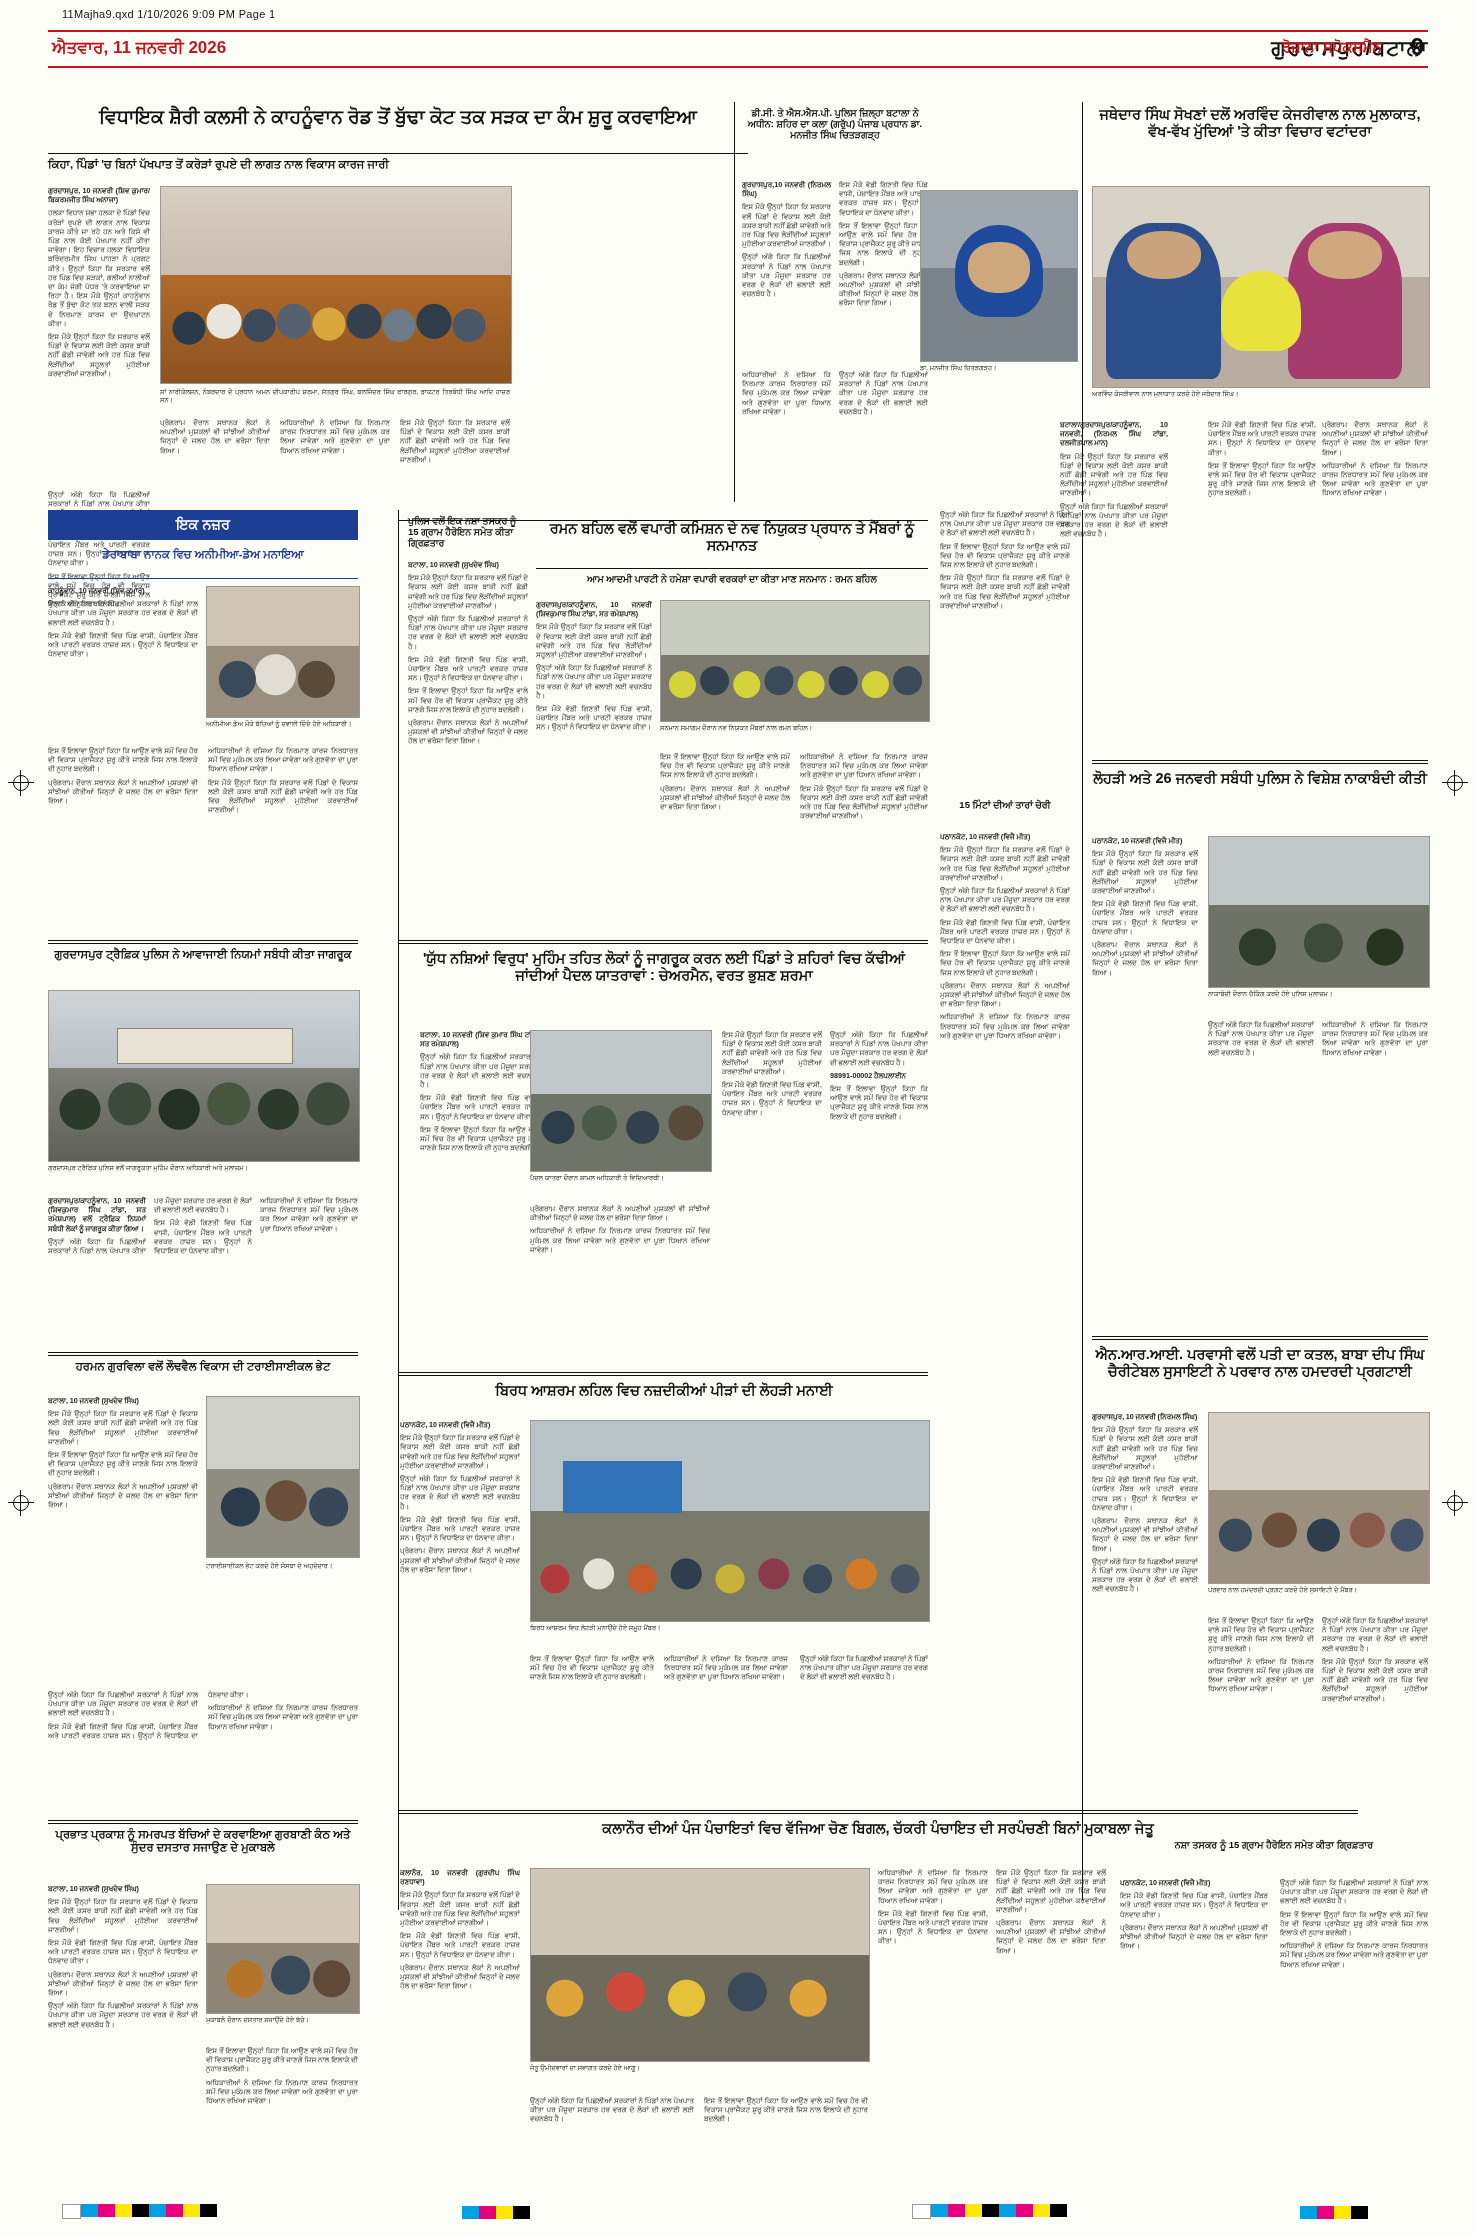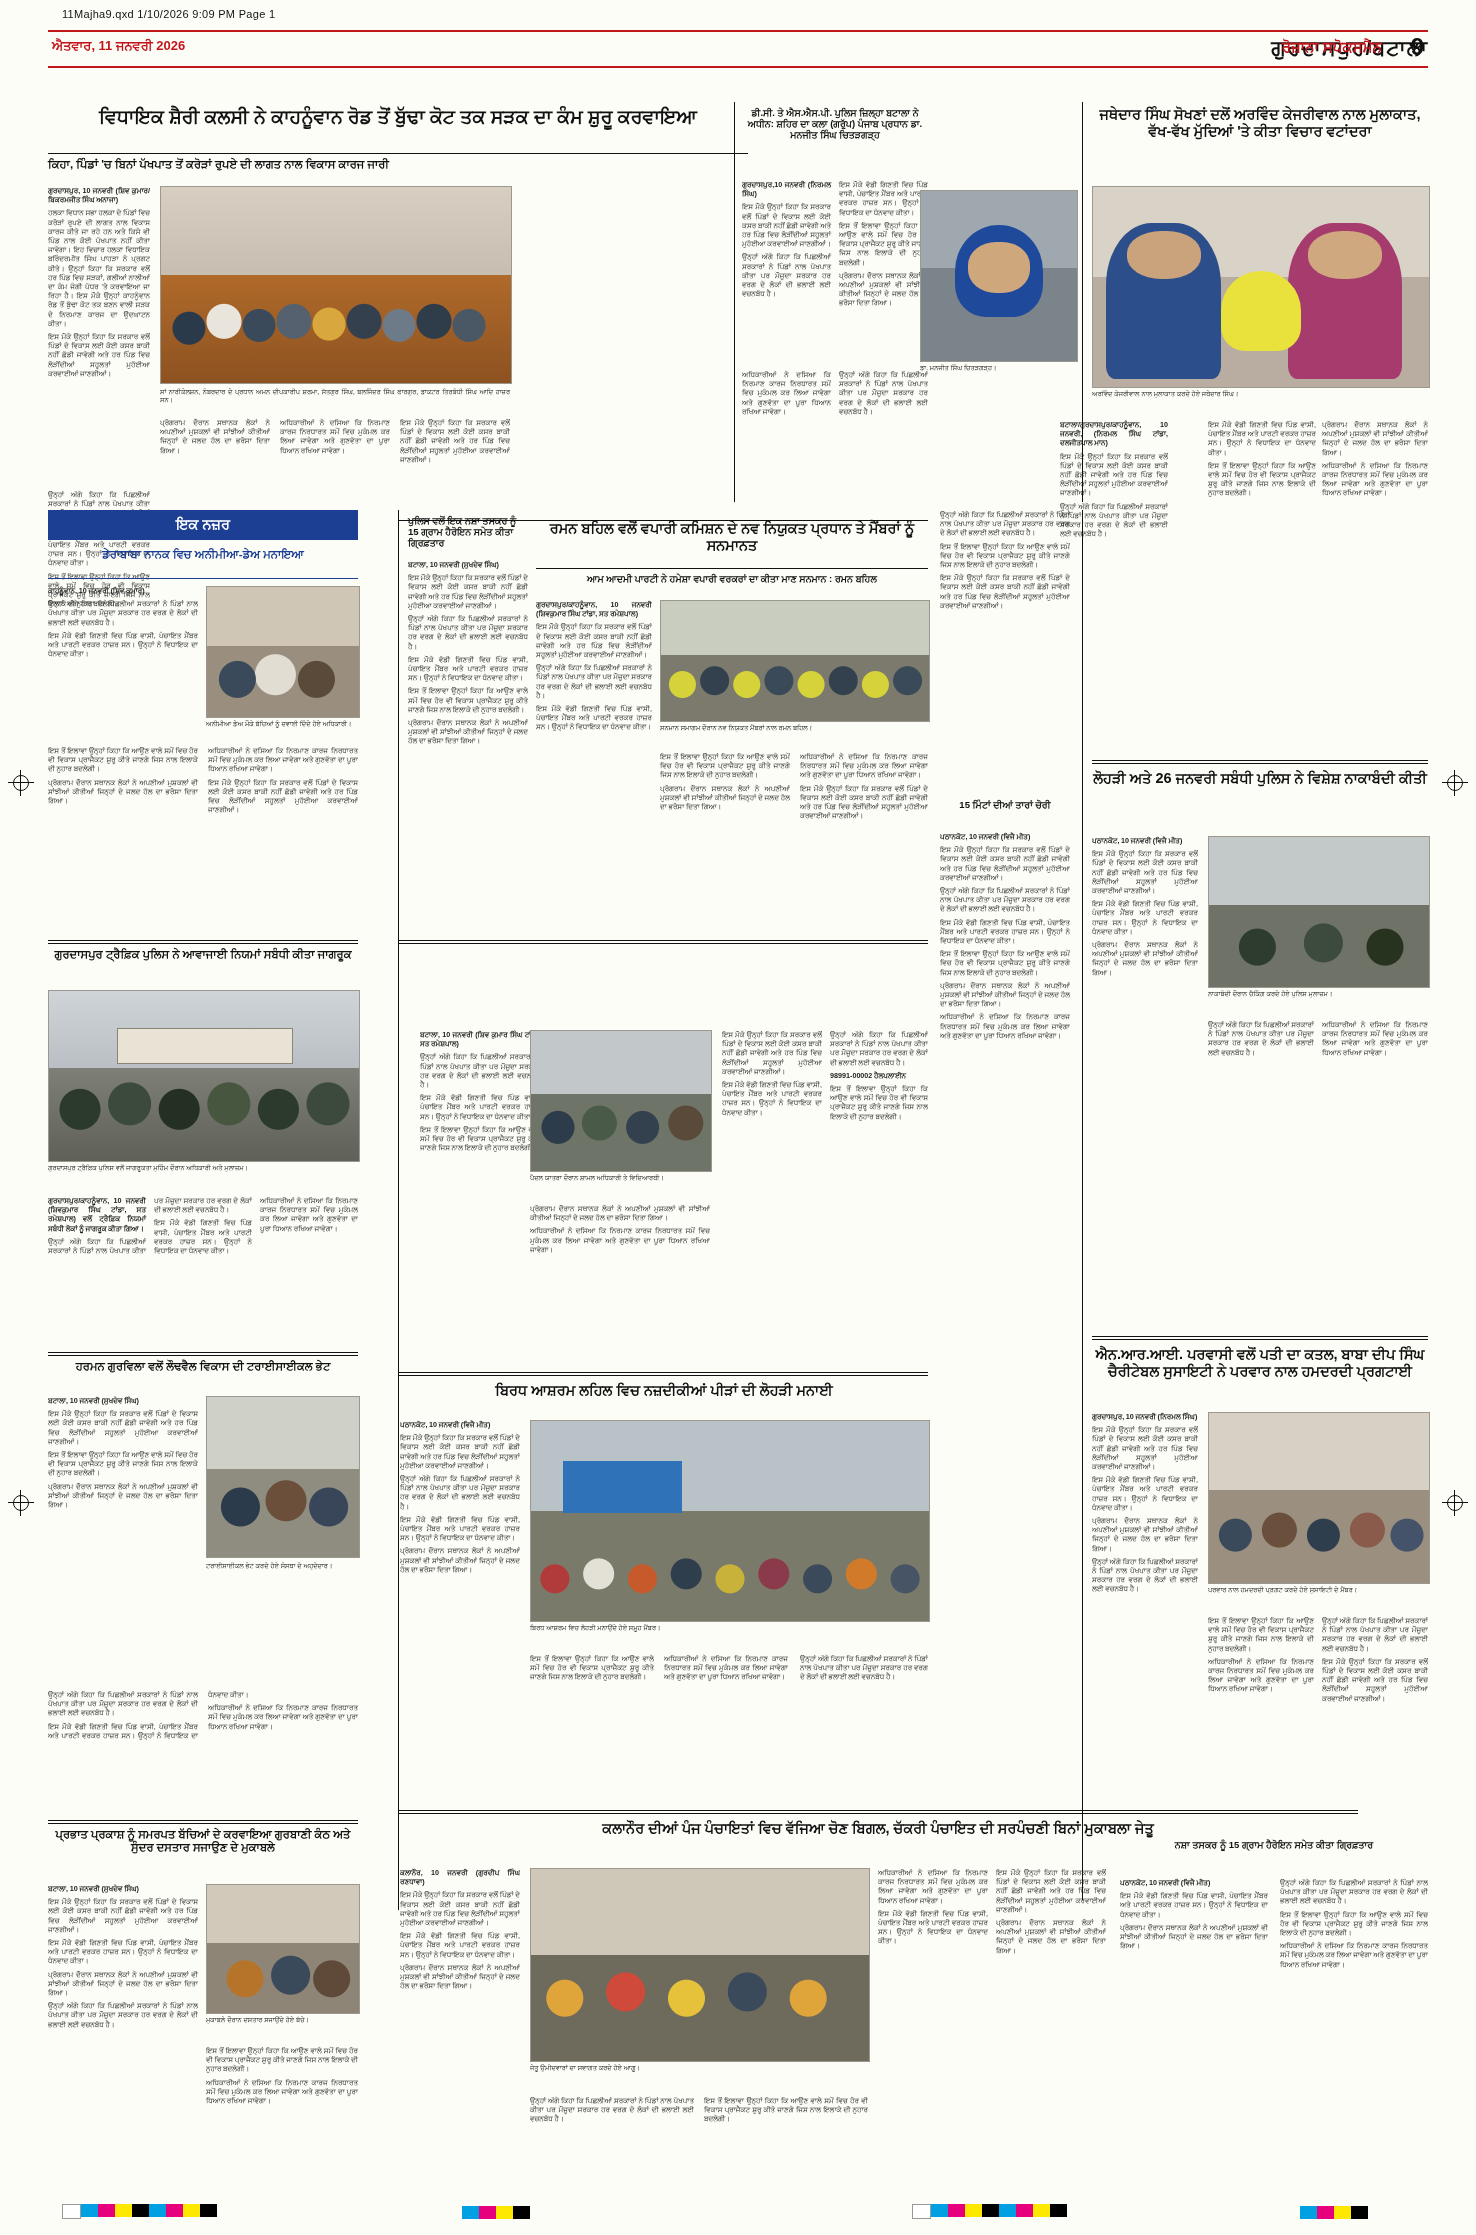--- a/index.html
+++ b/index.html
@@ -14,21 +14,21 @@
   .regmark{position:absolute;width:26px;height:26px;}
   .regmark:before,.regmark:after{content:"";position:absolute;background:#111;}
   .regmark:before{left:12px;top:0;width:1px;height:26px;}
   .regmark:after{top:12px;left:0;height:1px;width:26px;}
   .regcirc{position:absolute;left:5px;top:5px;width:14px;height:14px;border:1px solid #111;border-radius:50%;}
 
   .slugline{position:absolute;left:62px;top:8px;font-size:11px;color:#111;letter-spacing:.3px;}
 
   
   .masthead{position:absolute;left:48px;top:30px;width:1380px;height:34px;border-top:2px solid #c3161c;border-bottom:2px solid #c3161c;}
-  .mast-date{position:absolute;left:4px;top:6px;font-size:13px;font-weight:bold;color:#c3161c;}
+  .mast-date{position:absolute;left:4px;top:6px;font-size:17px;font-weight:bold;color:#c3161c;}
   .mast-center{position:absolute;left:0;right:0;top:4px;text-align:right;font-size:21px;font-weight:bold;color:#111;letter-spacing:1px;}
   .mast-right{position:absolute;right:46px;top:6px;font-size:15px;font-weight:bold;color:#c3161c;}
   .mast-page{position:absolute;right:4px;top:1px;font-size:24px;font-weight:bold;color:#111;}
 
   
   .txt{font-size:7.2px;line-height:9.2px;color:#1a1a1a;text-align:justify;
        font-family:"Liberation Sans",sans-serif;word-spacing:-0.3px;}
   .txt p{margin:0 0 4px 0;}
   .hl{font-weight:bold;}
 
@@ -270,20 +270,21 @@
   <div class="crop txt" style="left:660px;top:752px;width:130px;height:186px;overflow:hidden;">
     <p>ਇਸ ਤੋਂ ਇਲਾਵਾ ਉਨ੍ਹਾਂ ਕਿਹਾ ਕਿ ਆਉਣ ਵਾਲੇ ਸਮੇਂ ਵਿਚ ਹੋਰ ਵੀ ਵਿਕਾਸ ਪ੍ਰਾਜੈਕਟ ਸ਼ੁਰੂ ਕੀਤੇ ਜਾਣਗੇ ਜਿਸ ਨਾਲ ਇਲਾਕੇ ਦੀ ਨੁਹਾਰ ਬਦਲੇਗੀ।</p>
     <p>ਪ੍ਰੋਗਰਾਮ ਦੌਰਾਨ ਸਥਾਨਕ ਲੋਕਾਂ ਨੇ ਅਪਣੀਆਂ ਮੁਸ਼ਕਲਾਂ ਵੀ ਸਾਂਝੀਆਂ ਕੀਤੀਆਂ ਜਿਨ੍ਹਾਂ ਦੇ ਜਲਦ ਹੱਲ ਦਾ ਭਰੋਸਾ ਦਿਤਾ ਗਿਆ।</p>
   </div>
   <div class="crop txt" style="left:800px;top:752px;width:128px;height:186px;overflow:hidden;">
     <p>ਅਧਿਕਾਰੀਆਂ ਨੇ ਦਸਿਆ ਕਿ ਨਿਰਮਾਣ ਕਾਰਜ ਨਿਰਧਾਰਤ ਸਮੇਂ ਵਿਚ ਮੁਕੰਮਲ ਕਰ ਲਿਆ ਜਾਵੇਗਾ ਅਤੇ ਗੁਣਵੱਤਾ ਦਾ ਪੂਰਾ ਧਿਆਨ ਰਖਿਆ ਜਾਵੇਗਾ।</p>
     <p>ਇਸ ਮੌਕੇ ਉਨ੍ਹਾਂ ਕਿਹਾ ਕਿ ਸਰਕਾਰ ਵਲੋਂ ਪਿੰਡਾਂ ਦੇ ਵਿਕਾਸ ਲਈ ਕੋਈ ਕਸਰ ਬਾਕੀ ਨਹੀਂ ਛੱਡੀ ਜਾਵੇਗੀ ਅਤੇ ਹਰ ਪਿੰਡ ਵਿਚ ਲੋੜੀਂਦੀਆਂ ਸਹੂਲਤਾਂ ਮੁਹੱਈਆ ਕਰਵਾਈਆਂ ਜਾਣਗੀਆਂ।</p>
   </div>
 
   <div class="crop sect-rule" style="left:398px;top:940px;width:530px;height:2px;"></div>
+  <div class="crop head h-mid" style="left:400px;top:950px;width:528px;text-align:center;">'ਯੁੱਧ ਨਸ਼ਿਆਂ ਵਿਰੁਧ' ਮੁਹਿੰਮ ਤਹਿਤ ਲੋਕਾਂ ਨੂੰ ਜਾਗਰੂਕ ਕਰਨ ਲਈ ਪਿੰਡਾਂ ਤੇ ਸ਼ਹਿਰਾਂ ਵਿਚ ਕੱਢੀਆਂ ਜਾਂਦੀਆਂ ਪੈਦਲ ਯਾਤਰਾਵਾਂ : ਚੇਅਰਮੈਨ, ਵਰਤ ਭੁਸ਼ਣ ਸ਼ਰਮਾ</div>
 
   <div class="crop txt" style="left:420px;top:1030px;width:120px;height:330px;overflow:hidden;">
     <p><span class="hl">ਬਟਾਲਾ, 10 ਜਨਵਰੀ (ਸ਼ਿਵ ਕੁਮਾਰ ਸਿੰਘ ਟਾਂਡਾ, ਸਤ ਰਮੇਸ਼ਪਾਲ)</span></p>
     <p>ਉਨ੍ਹਾਂ ਅੱਗੇ ਕਿਹਾ ਕਿ ਪਿਛਲੀਆਂ ਸਰਕਾਰਾਂ ਨੇ ਪਿੰਡਾਂ ਨਾਲ ਪੱਖਪਾਤ ਕੀਤਾ ਪਰ ਮੌਜੂਦਾ ਸਰਕਾਰ ਹਰ ਵਰਗ ਦੇ ਲੋਕਾਂ ਦੀ ਭਲਾਈ ਲਈ ਵਚਨਬੱਧ ਹੈ।</p>
     <p>ਇਸ ਮੌਕੇ ਵੱਡੀ ਗਿਣਤੀ ਵਿਚ ਪਿੰਡ ਵਾਸੀ, ਪੰਚਾਇਤ ਮੈਂਬਰ ਅਤੇ ਪਾਰਟੀ ਵਰਕਰ ਹਾਜ਼ਰ ਸਨ। ਉਨ੍ਹਾਂ ਨੇ ਵਿਧਾਇਕ ਦਾ ਧੰਨਵਾਦ ਕੀਤਾ।</p>
     <p>ਇਸ ਤੋਂ ਇਲਾਵਾ ਉਨ੍ਹਾਂ ਕਿਹਾ ਕਿ ਆਉਣ ਵਾਲੇ ਸਮੇਂ ਵਿਚ ਹੋਰ ਵੀ ਵਿਕਾਸ ਪ੍ਰਾਜੈਕਟ ਸ਼ੁਰੂ ਕੀਤੇ ਜਾਣਗੇ ਜਿਸ ਨਾਲ ਇਲਾਕੇ ਦੀ ਨੁਹਾਰ ਬਦਲੇਗੀ।</p>
   </div>
 
   <div class="photo" style="left:530px;top:1030px;width:180px;height:140px;">
     <div class="sky" style="background:#c2c8c9;"></div>

